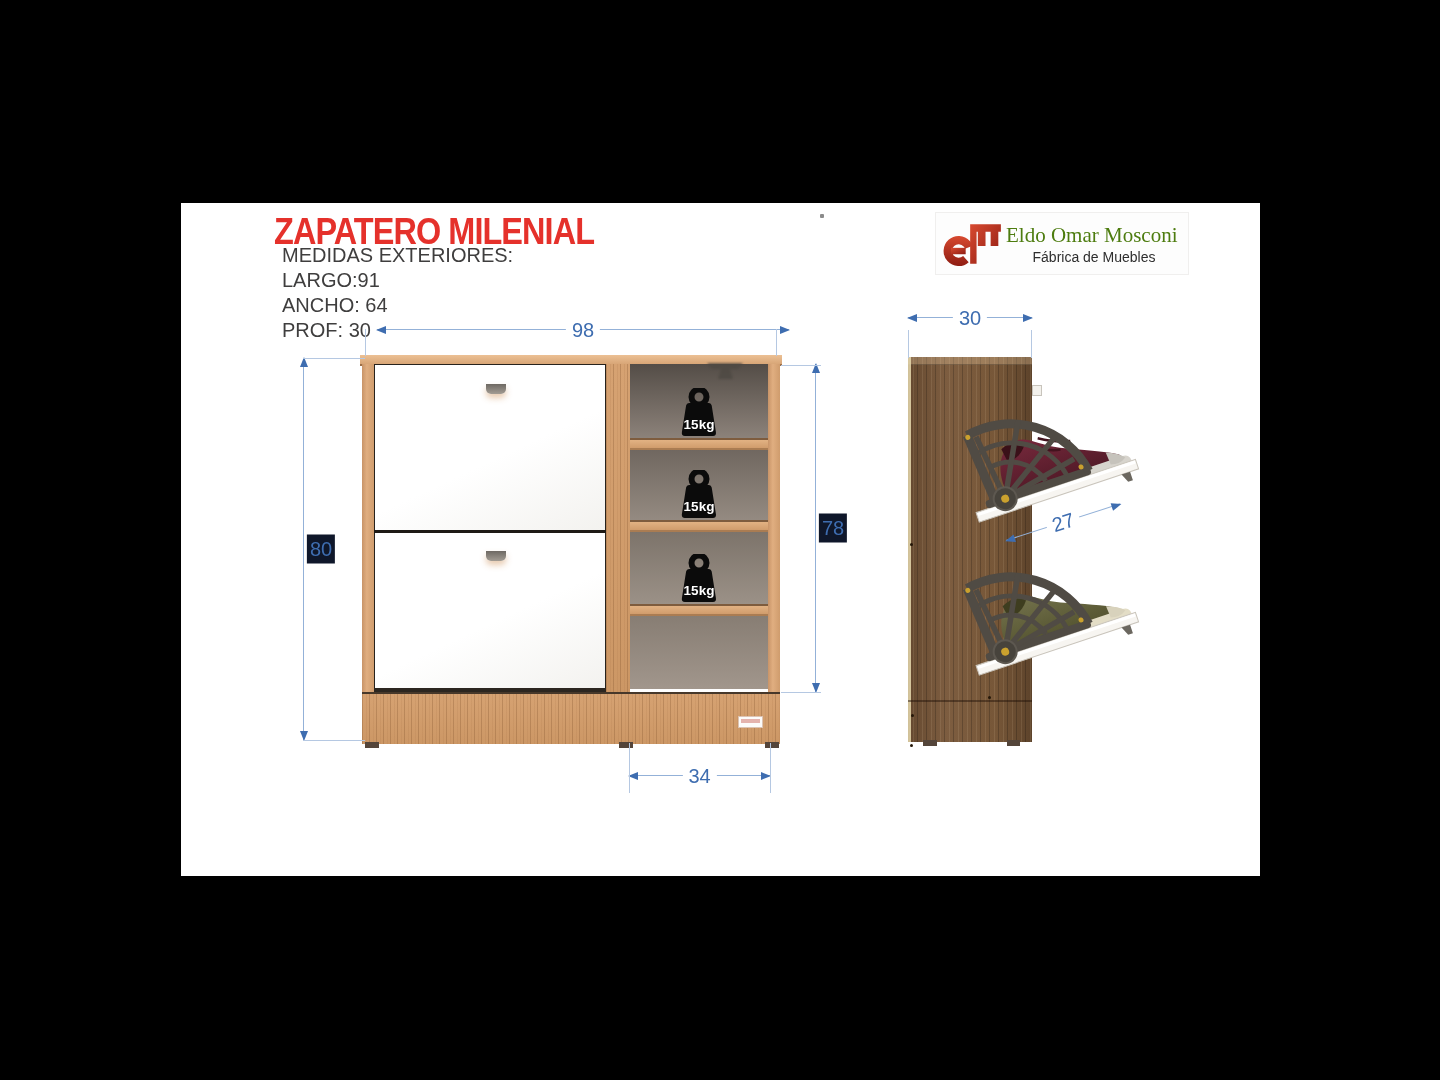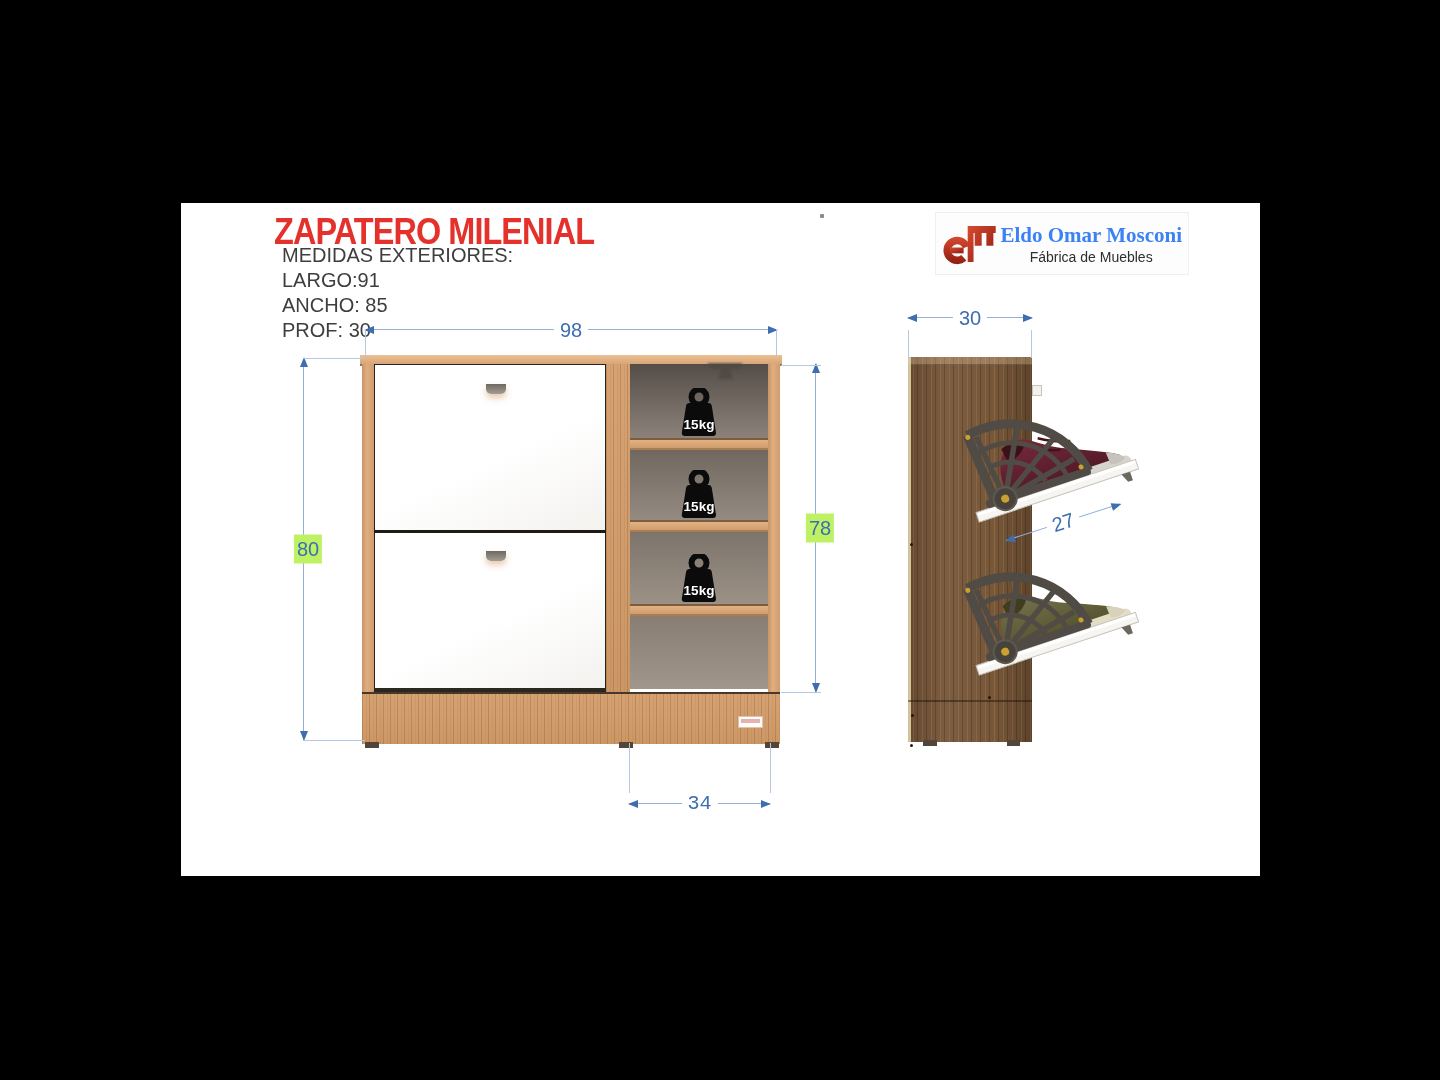--- a/index.html
+++ b/index.html
@@ -9,22 +9,22 @@
   .abs{position:absolute;}
 
   
   .title{left:93px;top:8px;font-size:36px;font-weight:bold;letter-spacing:-1px;
          color:#e5312b;transform:scaleX(.9);transform-origin:left top;white-space:nowrap;}
   .spec{left:101px;font-size:20px;color:#3f3e3e;white-space:nowrap;}
 
   
   .brand{left:754px;top:9px;width:252px;height:61px;background:#fdfdfd;border:1px solid #f0efee;
          display:flex;align-items:center;}
-  .brand-name{font-family:"Liberation Serif", serif;font-size:21px;color:#3b82f6;font-weight:bold;
-              text-align:center;white-space:nowrap;}
+  .brand-name{font-family:"Liberation Serif", serif;font-size:21px;color:#4d7c0f;font-weight:normal;
+              white-space:nowrap;}
   .brand-tag{font-size:14px;color:#2e2e2e;text-align:center;margin-top:1px;}
 
   .artifact-dot{left:639px;top:11px;width:4px;height:4px;background:#8b8b8b;border-radius:1px;}
   .wood-grainv{background:
       repeating-linear-gradient(90deg, rgba(122,77,40,.28) 0 1px, rgba(0,0,0,0) 1px 4px, rgba(171,118,74,.18) 4px 5px, rgba(0,0,0,0) 5px 7px),
       linear-gradient(180deg,#d6a272,#cc9765);}
   .stile{background:linear-gradient(90deg,#c89468,#e0ae80 40%,#cf9c6d);}
   .topboard{left:179px;top:152px;width:422px;height:9px;border-bottom:2px solid #9d7048;
             background:linear-gradient(180deg,#ecc094,#d8a677);}
   .doorzone{left:193px;top:161px;width:232px;height:328px;background:#27221c;}
@@ -59,38 +59,38 @@
   .sidetab{left:851px;top:182px;width:8px;height:9px;background:#f3f1ec;border:1px solid #c8c4bc;}
 
   
   .dim{position:absolute;color:#3e6db0;font-size:20px;}
   .dimh{border-top:1px solid #93b1d8;height:0;}
   .dimh>.lbl{position:absolute;left:50%;top:0;transform:translate(-50%,-52%);background:#fff;padding:0 6px;line-height:22px;white-space:nowrap;}
   .dimh::before,.dimh::after{content:"";position:absolute;top:-4.5px;border:solid rgba(0,0,0,0);}
   .dimh::before{left:-1px;border-width:4px 10px 4px 0;border-right-color:#3e6db0;}
   .dimh::after{right:-1px;border-width:4px 0 4px 10px;border-left-color:#3e6db0;}
   .dimv{border-left:1px solid #93b1d8;width:0;}
-  .dimv>.lbl{position:absolute;top:50%;left:4px;transform:translate(-50%,-50%);background:#bef264;padding:3px 3px;}
+  .dimv>.lbl{position:absolute;top:50%;left:17px;transform:translate(-50%,-50%);background:#0f172a;padding:3px 3px;}
   .dimv::before,.dimv::after{content:"";position:absolute;left:-4.5px;border:solid rgba(0,0,0,0);}
   .dimv::before{top:-1px;border-width:0 4px 10px 4px;border-bottom-color:#3e6db0;}
   .dimv::after{bottom:-1px;border-width:10px 4px 0 4px;border-top-color:#3e6db0;}
   .ext{position:absolute;background:#b5c8e2;}
   .ext.h{height:1px;} .ext.v{width:1px;}
 
   .footer-note{left:257px;top:641px;width:440px;text-align:center;font-size:18px;color:#3b3b3b;white-space:nowrap;}
 </style>
 </head>
 <body>
 
 <div class="canvas">
 
   <div class="abs title">ZAPATERO MILENIAL</div>
   <div class="abs spec" style="top:41px;">MEDIDAS EXTERIORES:</div>
   <div class="abs spec" style="top:66px;">LARGO:91</div>
-  <div class="abs spec" style="top:91px;">ANCHO: 85</div>
+  <div class="abs spec" style="top:91px;">ANCHO: 64</div>
   <div class="abs spec" style="top:116px;">PROF: 30</div>
   <div class="abs artifact-dot"></div>
 
   <div class="abs brand">
     <svg width="64" height="58" viewBox="0 0 100 90" style="margin-left:6px;">
       <defs>
         <linearGradient id="emg" x1="0" y1="0" x2="1" y2="1">
           <stop offset="0" stop-color="#d84a30"></stop>
             <stop offset="1" stop-color="#8e1c12"></stop>
         </linearGradient>
@@ -151,39 +151,39 @@
   </svg>
 
   <div class="abs kick wood-grainv"></div>
   <div class="abs kick-label">
       <i></i>
     </div>
   <div class="abs foot" style="left:184px;top:539px;width:14px;"></div>
   <div class="abs foot" style="left:438px;top:539px;width:14px;"></div>
   <div class="abs foot" style="left:584px;top:539px;width:14px;"></div>
 
-  <div class="dim dimh" style="left:184px;top:126px;width:412px;">
+  <div class="dim dimh" style="left:196px;top:126px;width:412px;">
     <span class="lbl">98</span>
   </div>
   <div class="ext v" style="left:184px;top:126px;height:27px;"></div>
   <div class="ext v" style="left:595px;top:126px;height:27px;"></div>
 
   <div class="dim dimv" style="left:122px;top:155px;height:382px;">
     <span class="lbl">80</span>
   </div>
   <div class="ext h" style="left:122px;top:155px;width:62px;"></div>
   <div class="ext h" style="left:122px;top:537px;width:62px;"></div>
 
   <div class="dim dimv" style="left:634px;top:161px;height:328px;">
     <span class="lbl">78</span>
   </div>
   <div class="ext h" style="left:600px;top:162px;width:40px;"></div>
   <div class="ext h" style="left:600px;top:489px;width:40px;"></div>
 
-  <div class="dim dimh" style="left:448px;top:600px;width:141px;font-family:Liberation Mono, monospace;">
+  <div class="dim dimh" style="left:448px;top:572px;width:141px;">
     <span class="lbl">34</span>
   </div>
   <div class="ext v" style="left:448px;top:540px;height:50px;"></div>
   <div class="ext v" style="left:589px;top:540px;height:50px;"></div>
 
   <div class="abs sidepanel">
     <div class="topedge"></div>
     <div class="creamedge"></div>
     <div class="kickline"></div>
     <div class="screw" style="left:2px;top:387px;"></div>

